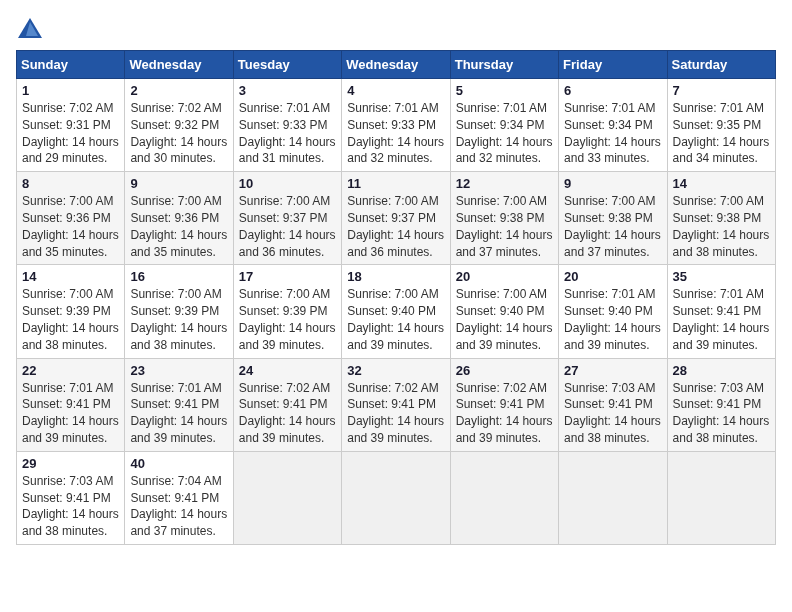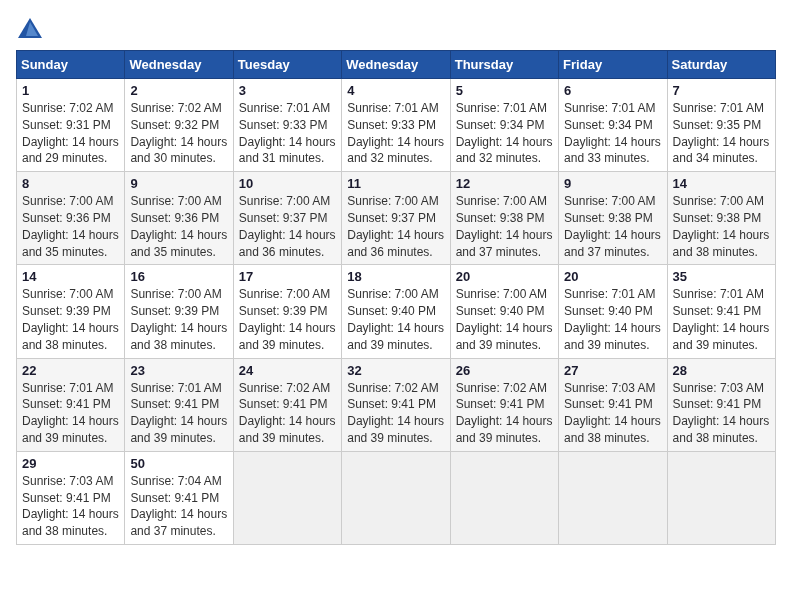--- a/index.html
+++ b/index.html
@@ -248,21 +248,21 @@
         <span class="day-num">28</span>
         <span class="day-info">Sunrise: 7:03 AM<br>Sunset: 9:41 PM<br>Daylight: 14 hours and 38 minutes.</span>
       </td>
       </tr>
       <tr class="week-row-5">
         <td>
         <span class="day-num">29</span>
         <span class="day-info">Sunrise: 7:03 AM<br>Sunset: 9:41 PM<br>Daylight: 14 hours and 38 minutes.</span>
       </td>
         <td>
-        <span class="day-num">50</span>
+        <span class="day-num">40</span>
         <span class="day-info">Sunrise: 7:04 AM<br>Sunset: 9:41 PM<br>Daylight: 14 hours and 37 minutes.</span>
       </td>
         <td class="empty-cell"></td>
         <td class="empty-cell"></td>
         <td class="empty-cell"></td>
         <td class="empty-cell"></td>
         <td class="empty-cell"></td>
       </tr>
     </tbody>
 </table>

